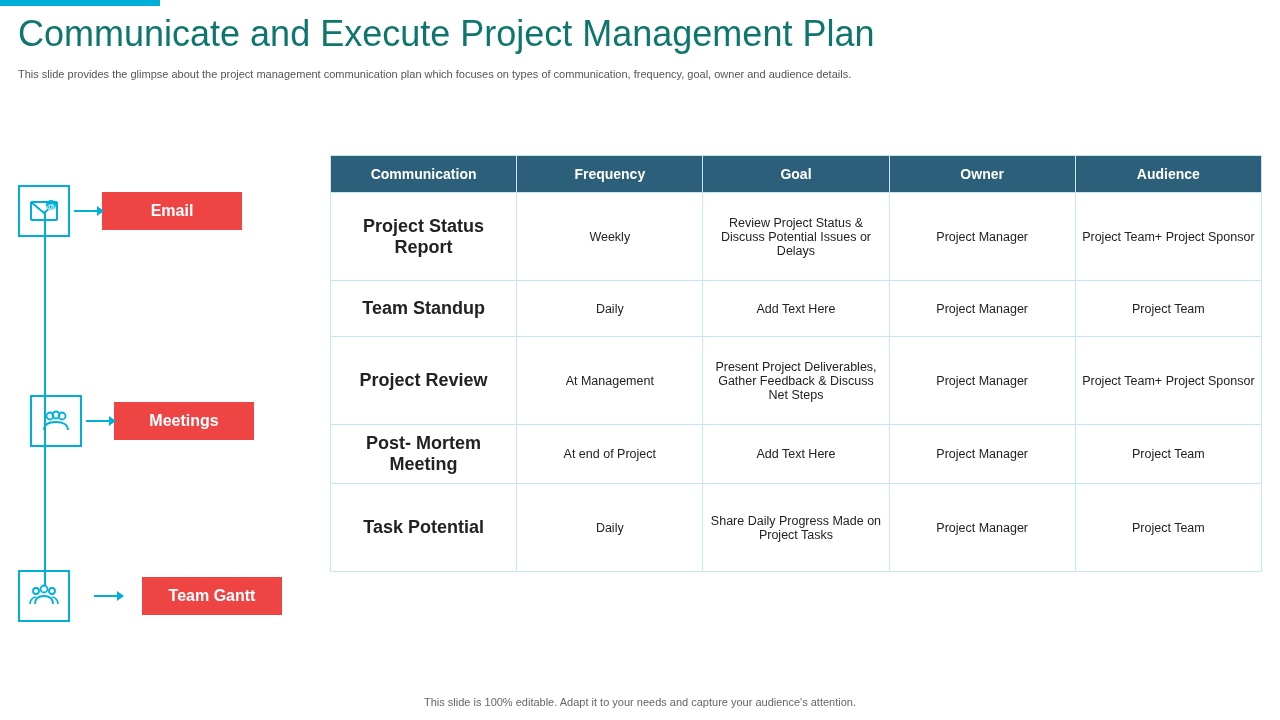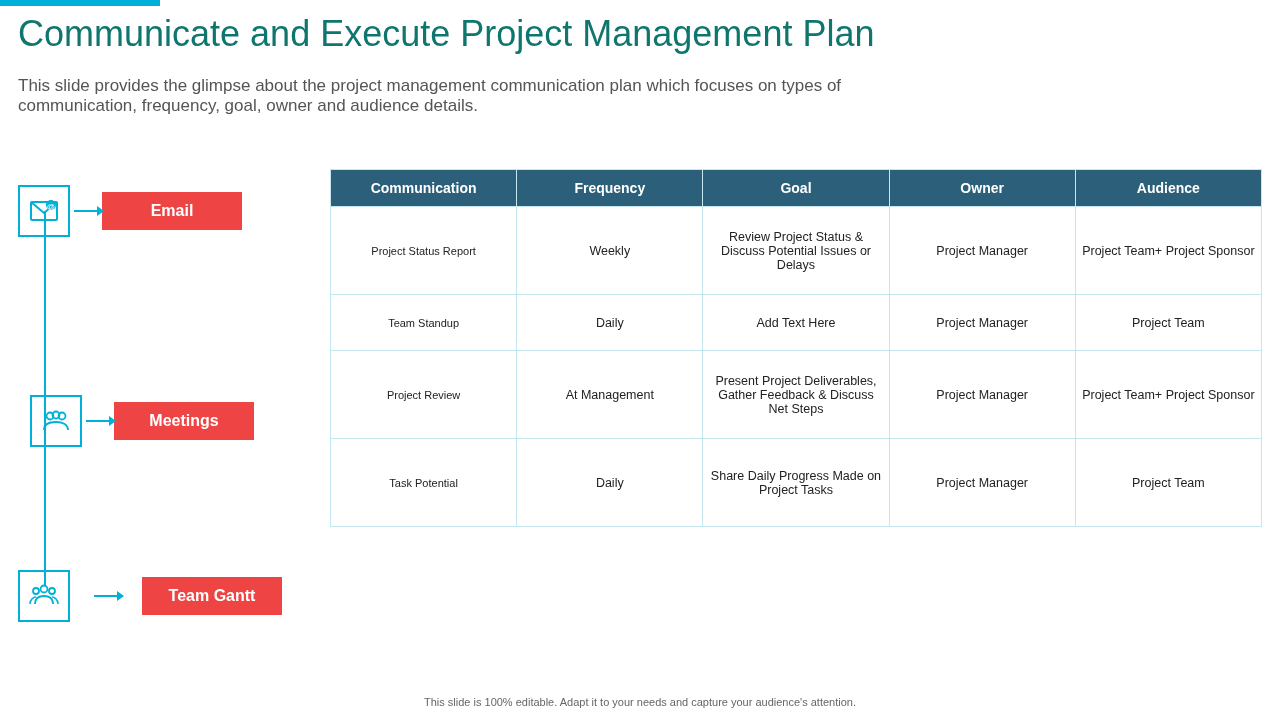--- a/index.html
+++ b/index.html
@@ -26,23 +26,23 @@
       top: 12px;
       left: 18px;
       font-size: 36px;
       font-weight: 400;
       color: #0f766e;
       line-height: 1.2;
     }
 
     .page-subtitle {
       position: absolute;
-      top: 76px;
+      top: 68px;
       left: 18px;
-      font-size: 17px;
+      font-size: 11px;
       color: #555;
       max-width: 940px;
     }
 
     
     .left-section {
       position: absolute;
       left: 18px;
       top: 155px;
       width: 300px;
@@ -94,21 +94,20 @@
       text-align: center;
     }
 
     
     .table-section {
       position: absolute;
       left: 330px;
       top: 155px;
       right: 18px;
       bottom: 50px;
-      margin-top: 14px;
     }
 
     table {
       width: 100%;
       border-collapse: collapse;
       table-layout: fixed;
     }
 
     thead th {
       background: #2c5f7a;
@@ -123,22 +122,22 @@
     tbody td {
       border: 1px solid #c5e8f0;
       text-align: center;
       vertical-align: middle;
       font-size: 12.5px;
       color: #222;
       padding: 8px 6px;
     }
 
     tbody td.comm-name {
-      font-weight: 400;
-      font-size: 11px;
+      font-weight: 700;
+      font-size: 18px;
     }
 
     .row-tall td {
       height: 88px;
     }
     .row-mid td {
       height: 56px;
     }
 
     .footer-text {
@@ -246,20 +245,27 @@
       </tr>
 
       <tr class="row-tall">
         <td class="comm-name">Project Review</td>
         <td>At Management</td>
         <td>Present Project Deliverables, Gather Feedback &amp; Discuss Net Steps</td>
         <td>Project Manager</td>
         <td>Project Team+ Project Sponsor</td>
       </tr>
 
+      <tr class="row-mid">
+        <td class="comm-name">Post- Mortem Meeting</td>
+        <td>At end of Project</td>
+        <td>Add Text Here</td>
+        <td>Project Manager</td>
+        <td>Project Team</td>
+      </tr>
 
       <tr class="row-tall">
         <td class="comm-name">Task Potential</td>
         <td>Daily</td>
         <td>Share Daily Progress Made on Project Tasks</td>
         <td>Project Manager</td>
         <td>Project Team</td>
       </tr>
     </tbody>
   </table>

